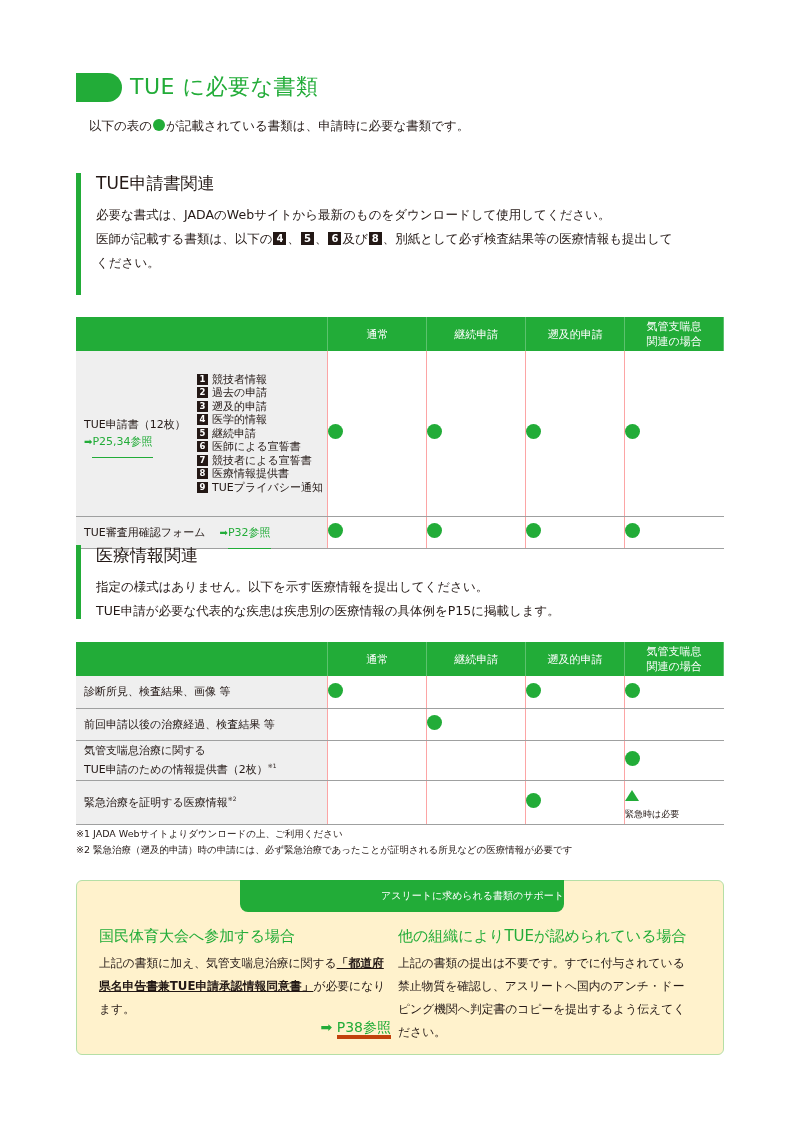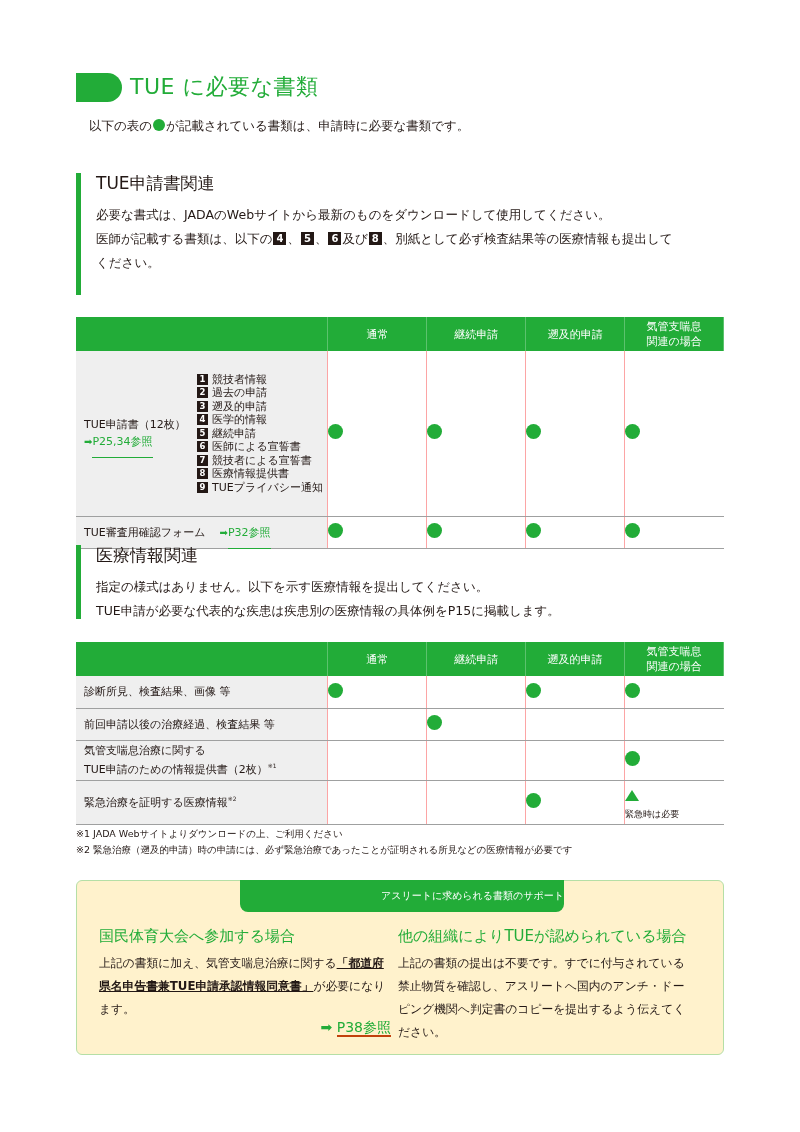--- a/index.html
+++ b/index.html
@@ -40,21 +40,21 @@
 
   .footnotes { position: absolute; left: 76px; top: 826px; font-size: 9.5px; line-height: 16px; color: #231815; }
 
   .support { position: absolute; left: 76px; top: 880px; width: 648px; height: 175px; background: #fff2cc; border: 1.5px solid #b5dfa6; border-radius: 6px; }
   .support-tab { position: absolute; left: 163px; top: -1px; width: 324px; height: 32px; background: #22ac38; color: #fff; border-radius: 0 0 8px 8px; text-align: right; line-height: 32px; font-size: 10px; }
   .support-col { position: absolute; top: 46px; width: 290px; }
   .support-col h3 { font-size: 15px; color: #22ac38; font-weight: normal; margin-bottom: 6px; }
   .support-col p { font-size: 11.8px; line-height: 23px; color: #231815; }
   .support-col b { text-decoration: underline; }
   .p38 { text-align: right; font-size: 14px; color: #22ac38; margin-top: -2px; }
-  .p38 .ul { border-bottom: 2px solid #c2410c; }
+  .p38 .ul { border-bottom: 4px solid #c2410c; }
 </style>
 </head>
 <body>
 
 <div class="page-title">
   <div class="title-bar"></div>
   <div class="title-text">TUE に必要な書類</div>
 </div>
 
 <div class="intro">

